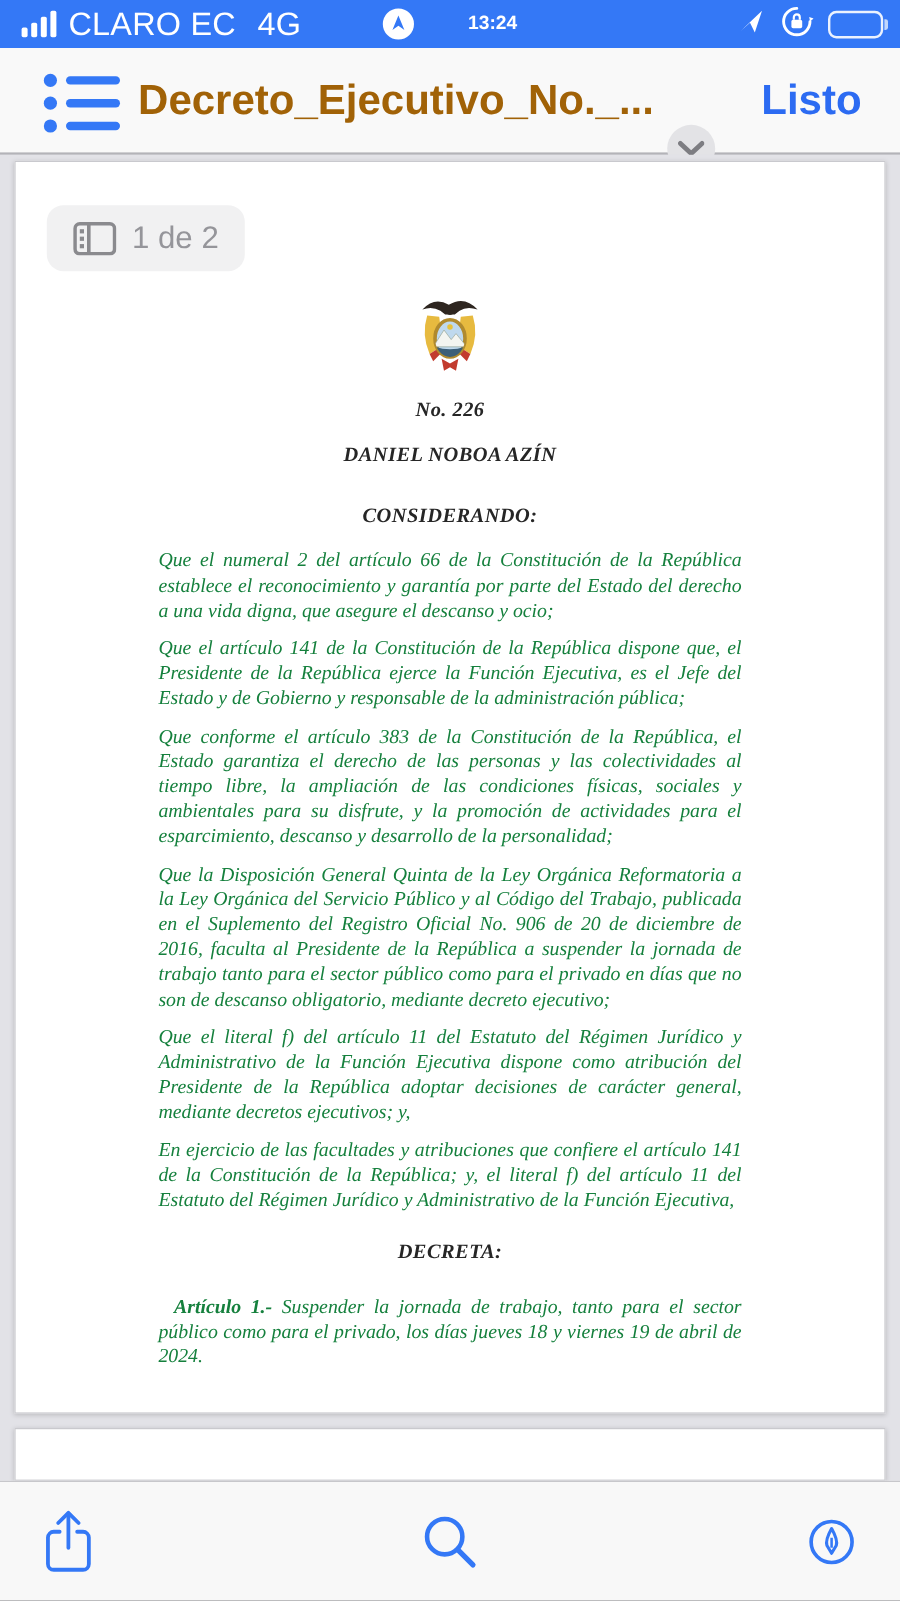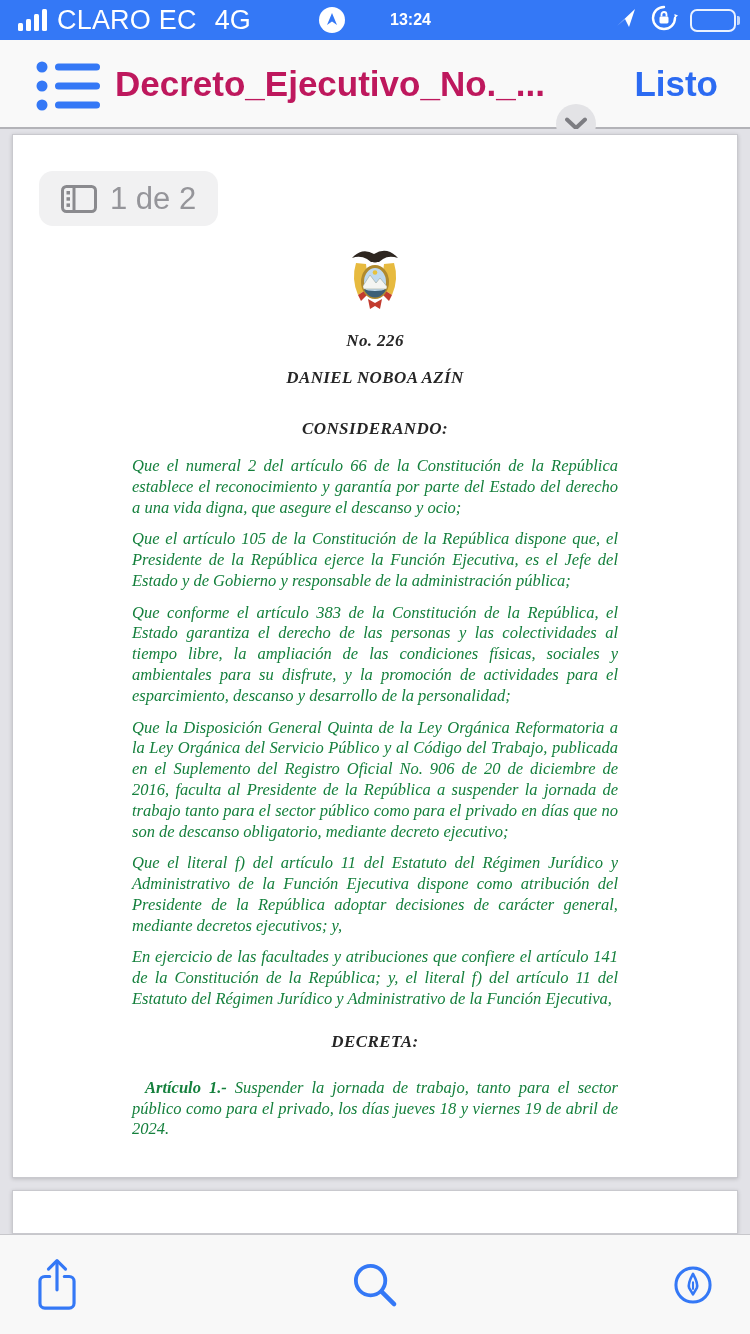--- a/index.html
+++ b/index.html
@@ -22,36 +22,36 @@
   .battery { display:flex; align-items:center; }
   .batt-body { width:46px; height:23px; border:2.5px solid rgba(255,255,255,.9); border-radius:7px; padding:2.5px; }
   .batt-fill { width:42%; height:100%; background:#fff; border-radius:3px; }
   .batt-tip { width:3px; height:9px; background:rgba(255,255,255,.7); border-radius:0 2px 2px 0; margin-left:1.5px; }
 
   
   .nav-bar { position:absolute; top:40px; left:0; width:750px; height:89px; background:#F9F9F9;
     border-bottom:2px solid #B3B3B8; display:flex; align-items:center; }
   .list-btn { position:absolute; left:34px; top:18px; width:70px; height:56px; display:flex; align-items:center; justify-content:center; }
   .nav-title { position:absolute; left:110px; width:440px; top:0; height:87px; display:flex; align-items:center; justify-content:center;
-    font-size:35px; font-weight:700; color:#be185d; white-space:nowrap; overflow:hidden; }
+    font-size:35px; font-weight:700; color:#a16207; white-space:nowrap; overflow:hidden; }
   .chevron-circle { position:absolute; left:556px; top:64px; width:40px; height:40px; border-radius:50%;
     background:#E3E3E6; display:flex; align-items:center; justify-content:center; }
   .done-btn { position:absolute; right:32px; top:0; height:87px; display:flex; align-items:center;
     font-size:35px; font-weight:600; color:#2C6BF2; }
 
   
   .content-area { position:absolute; top:129px; left:0; width:750px; height:1105px; background:#E2E2E7; }
   .page { position:absolute; left:12px; width:726px; background:#fff; border:1px solid #C9C9CE;
     box-shadow:0 1px 4px rgba(0,0,0,.18); }
   .page-1 { top:5px; height:1044px; }
   .page-2 { top:1061px; height:44px; }
 
   .page-pill { position:absolute; left:26px; top:36px; height:55px; background:#F1F1F2; border-radius:14px;
     display:flex; align-items:center; padding:0 22px; gap:13px; }
-  .page-pill span { font-size:31px; color:#95959A; }
+  .page-pill span { font-size:26px; color:#95959A; }
 
   .doc { padding:0 119px; text-align:center;font-style:italic; }
   .arms { margin-top:110px; display:inline-block; }
   .doc-h { font-family:"Liberation Serif", serif; font-weight:700; color:#262626; font-size:17px; letter-spacing:.4px; }
   .h-no { margin-top:12px; }
   .h-name { margin-top:17px; }
   .h-title { margin-top:17px; }
   .h-consider { margin-top:31px; }
   .h-decreta { margin-top:22px; }
   .doc p { font-family:"Liberation Serif", serif; font-size:16.5px; line-height:1.26; color:#15803d;
@@ -171,21 +171,21 @@
             <path d="M17 43 Q32 49 47 43 L47 54 L17 54 Z" fill="#3C5F78"></path>
           </g>
           <path d="M25 54 L32 58 L39 54 L37 64 L32 61 L27 64 Z" fill="#C23B2E"></path>
         </svg>
 
         <div class="doc-h h-no">No. 226</div>
         <div class="doc-h h-name">DANIEL NOBOA AZÍN</div>
         <div class="doc-h h-consider">CONSIDERANDO:</div>
 
         <p class="first">Que el numeral 2 del artículo 66 de la Constitución de la República establece el reconocimiento y garantía por parte del Estado del derecho a una vida digna, que asegure el descanso y ocio;</p>
-        <p>Que el artículo 105 de la Constitución de la República dispone que, el Presidente de la República ejerce la Función Ejecutiva, es el Jefe del Estado y de Gobierno y responsable de la administración pública;</p>
+        <p>Que el artículo 141 de la Constitución de la República dispone que, el Presidente de la República ejerce la Función Ejecutiva, es el Jefe del Estado y de Gobierno y responsable de la administración pública;</p>
         <p>Que conforme el artículo 383 de la Constitución de la República, el Estado garantiza el derecho de las personas y las colectividades al tiempo libre, la ampliación de las condiciones físicas, sociales y ambientales para su disfrute, y la promoción de actividades para el esparcimiento, descanso y desarrollo de la personalidad;</p>
         <p>Que la Disposición General Quinta de la Ley Orgánica Reformatoria a la Ley Orgánica del Servicio Público y al Código del Trabajo, publicada en el Suplemento del Registro Oficial No. 906 de 20 de diciembre de 2016, faculta al Presidente de la República a suspender la jornada de trabajo tanto para el sector público como para el privado en días que no son de descanso obligatorio, mediante decreto ejecutivo;</p>
         <p>Que el literal f) del artículo 11 del Estatuto del Régimen Jurídico y Administrativo de la Función Ejecutiva dispone como atribución del Presidente de la República adoptar decisiones de carácter general, mediante decretos ejecutivos; y,</p>
         <p>En ejercicio de las facultades y atribuciones que confiere el artículo 141 de la Constitución de la República; y, el literal f) del artículo 11 del Estatuto del Régimen Jurídico y Administrativo de la Función Ejecutiva,</p>
 
         <div class="doc-h h-decreta">DECRETA:</div>
 
         <p class="article"><b>Artículo 1.-</b><span> Suspender la jornada de trabajo, tanto para el sector público como para el privado, los días jueves 18 y viernes 19 de abril de 2024.</span></p>
       </div>
     </div>

